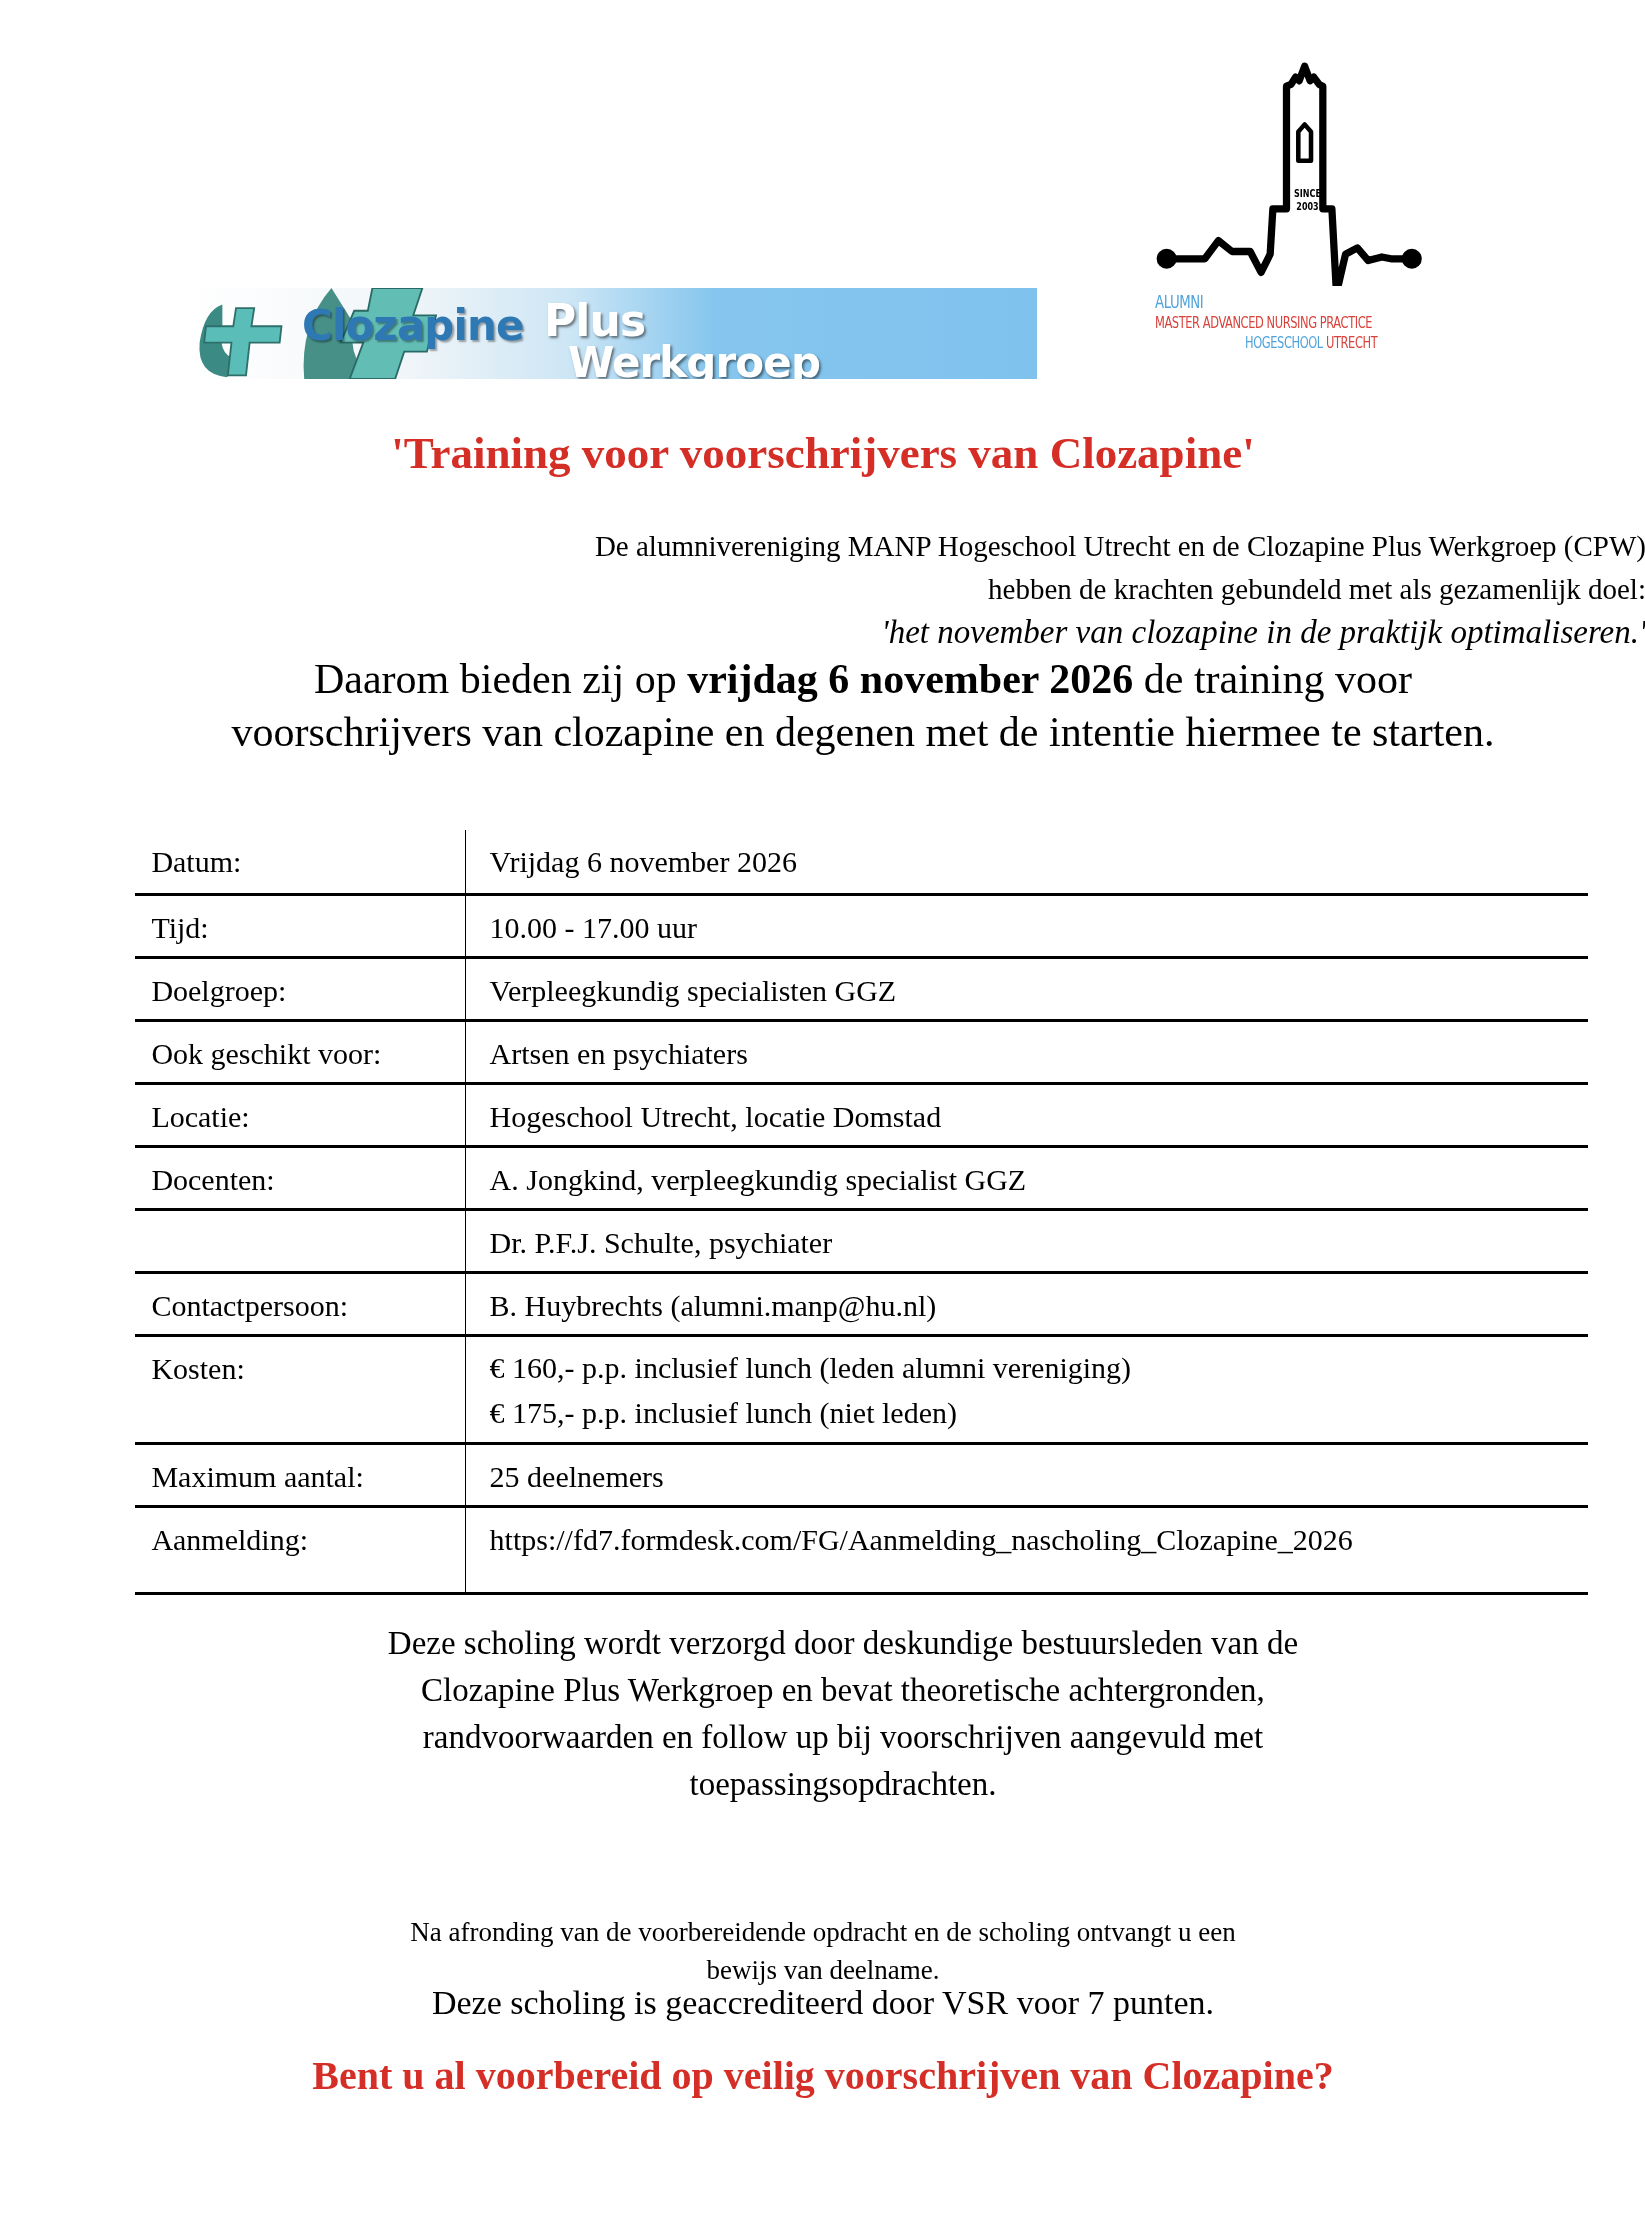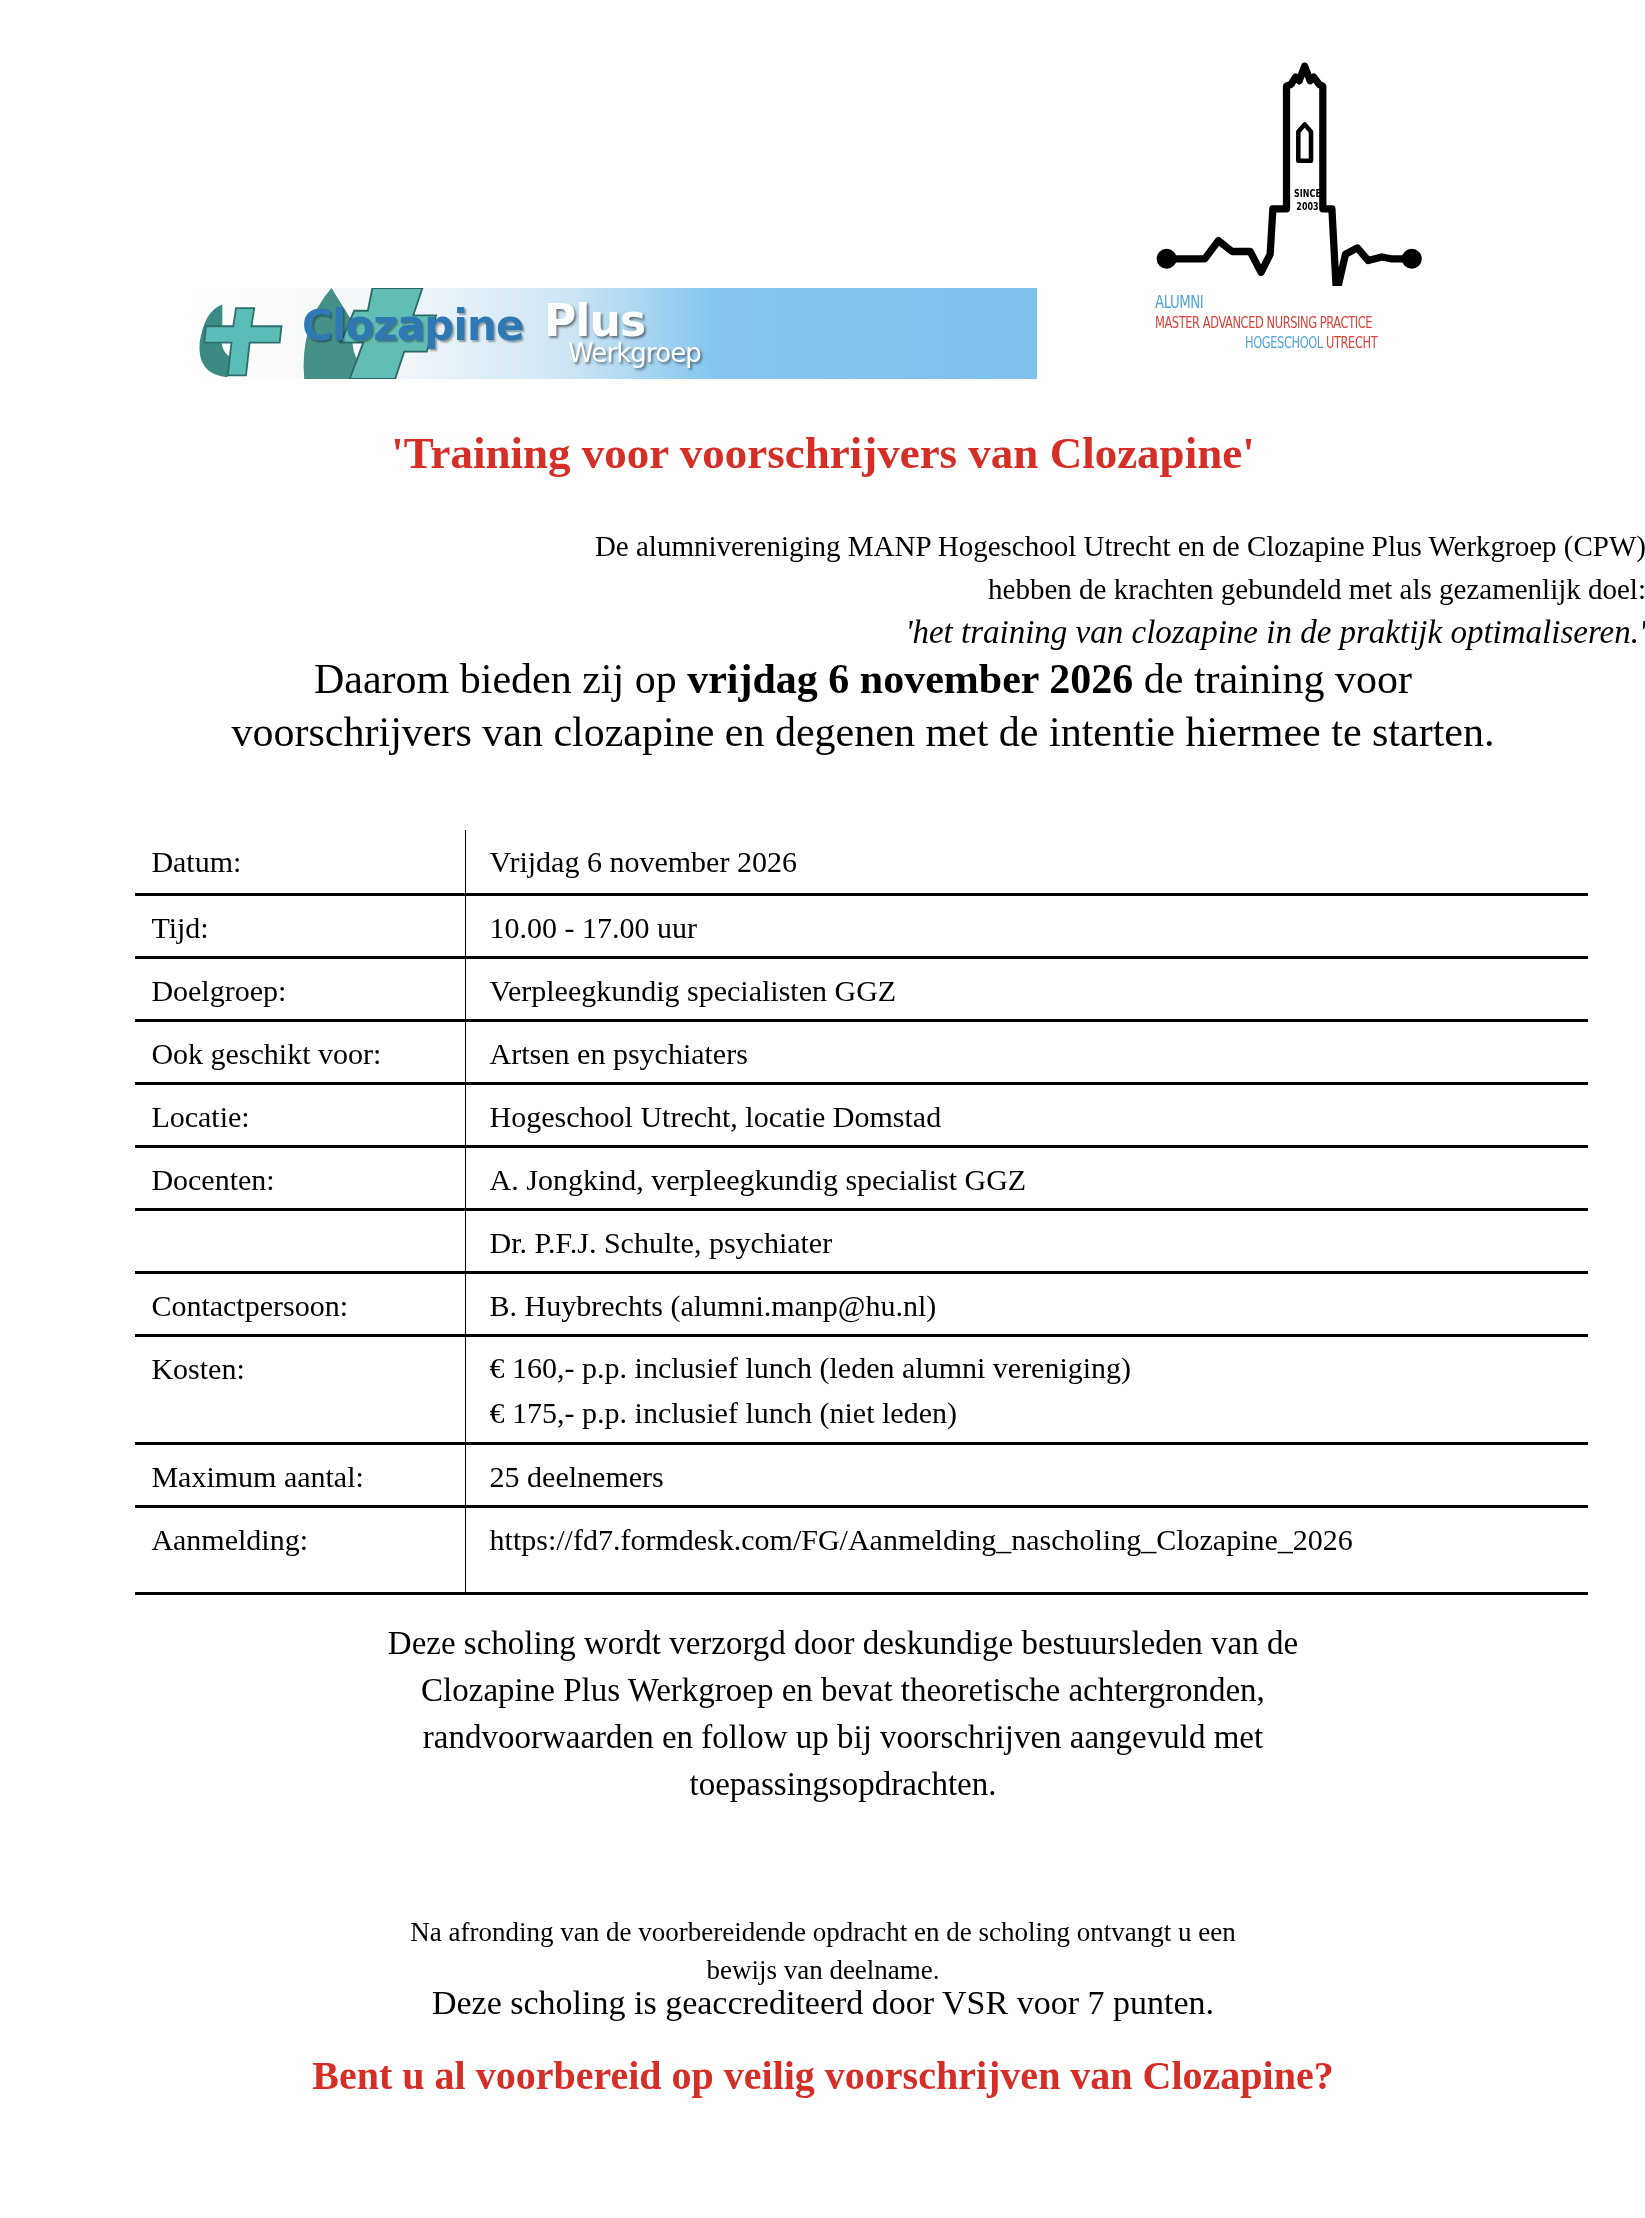--- a/index.html
+++ b/index.html
@@ -12,21 +12,21 @@
     background:linear-gradient(90deg,#ffffff 0%,#f2f6f9 25%,#cde6f5 45%,#86c6ee 62%,#7fc2ee 100%);
     overflow:hidden; }
   #cpw-banner svg { position:absolute; left:0; top:0; }
   .cpw-text1 { position:absolute; left:116px; top:12.7px; font-family:"DejaVu Sans",sans-serif;
     font-weight:bold; font-size:42px; color:#2e79b4; letter-spacing:-0.9px;
     text-shadow:1.8px 1.8px 1.8px rgba(0,0,0,0.35); white-space:nowrap; }
   .cpw-text2 { position:absolute; left:358px; top:7.3px; font-family:"DejaVu Sans",sans-serif;
     font-weight:bold; font-size:44px; color:#ffffff; letter-spacing:-0.9px;
     text-shadow:1.8px 1.8px 2.7px rgba(0,0,0,0.5); white-space:nowrap; }
   .cpw-text3 { position:absolute; left:382px; top:50px; font-family:"DejaVu Sans",sans-serif;
-    font-weight:normal; font-size:26px; color:#ffffff; letter-spacing:-0.9px;
+    font-weight:bold; font-size:42px; color:#ffffff; letter-spacing:-0.9px;
     text-shadow:1.8px 1.8px 2.7px rgba(0,0,0,0.5); white-space:nowrap;text-align:center; }
 
   
   #alumni-logo { left:1150px; top:59px; width:273px; height:300px; }
   .alumni-line { position:absolute; font-family:"DejaVu Sans Condensed","DejaVu Sans",sans-serif;
     font-size:15.5px; white-space:nowrap; letter-spacing:-0.5px; transform:scaleX(0.82); transform-origin:left top; }
   .since { position:absolute; font-family:"DejaVu Sans",sans-serif; font-weight:bold;
     font-size:10px; text-align:center; width:55px; line-height:12.7px; transform:scaleX(0.8); }
 
   .center { position:absolute; left:0; width:1646px; text-align:center; }
@@ -86,21 +86,21 @@
     <span style="color:#4fa3dc">HOGESCHOOL</span>
     <span style="color:#d9423b">UTRECHT</span>
   </div>
 </div>
 
 <div id="title" class="center">'Training voor voorschrijvers van Clozapine'</div>
 
 <div id="intro" class="center intro">
   <div>De alumnivereniging MANP Hogeschool Utrecht en de Clozapine Plus Werkgroep (CPW)</div>
   <div>hebben de krachten gebundeld met als gezamenlijk doel:</div>
-  <div class="goal">'het training van clozapine in de praktijk optimaliseren.'</div>
+  <div class="goal">'het november van clozapine in de praktijk optimaliseren.'</div>
 </div>
 
 <div id="offer" class="center">
   <div><span>Daarom bieden zij op </span><b>vrijdag 6 november 2026</b><span> de training voor</span></div>
   <div>voorschrijvers van clozapine en degenen met de intentie hiermee te starten.</div>
 </div>
 
 <div id="info-table" class="abs">
   <div class="row" style="height:63px">
     <div class="lab">Datum:</div>

